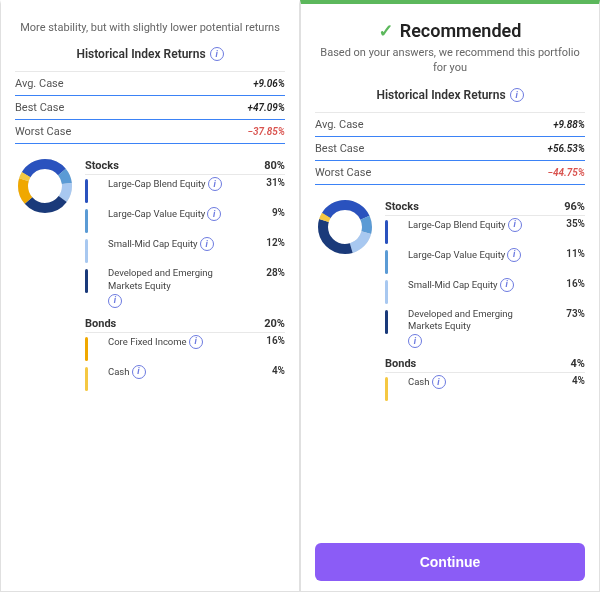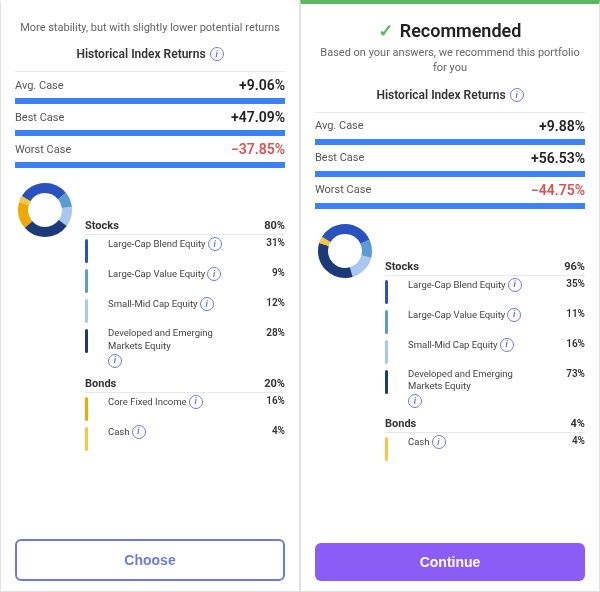--- a/index.html
+++ b/index.html
@@ -92,46 +92,46 @@
     .returns-table {
       width: 100%;
       margin-bottom: 12px;
       border-top: 1px solid #e8e8e8;
     }
     .returns-row {
       display: flex;
       justify-content: space-between;
       align-items: center;
       padding: 5px 0;
-      border-bottom: 6px solid #3b82f6;
+      border-bottom: 1px solid #3b82f6;
     }
     .returns-label {
       font-size: 11px;
       color: #555;
     }
     .returns-value {
-      font-size: 14px;
-      font-weight: 600;
+      font-size: 10px;
+      font-weight: 600;
+      font-style: italic;
     }
     .returns-value.positive { color: #222; }
     .returns-value.negative { color: #d9534f; }
     .allocation-section {
       display: flex;
       gap: 10px;
       align-items: flex-start;
     }
     .donut-chart {
       flex-shrink: 0;
       width: 60px;
       height: 60px;
     }
     .allocation-list {
       flex: 1;
       font-size: 10px;
-      margin-top: 36px;
     }
     .alloc-group-header {
       display: flex;
       justify-content: space-between;
       font-size: 11px;
       font-weight: 700;
       color: #333;
       padding: 3px 0 2px;
       border-bottom: 1px solid #e8e8e8;
     }
@@ -279,23 +279,20 @@
             </div>
             <div class="alloc-item">
               <div class="alloc-bar" style="background:#f5c842;"></div>
               <span class="alloc-name">Cash <span class="info-icon">i</span></span>
               <span class="alloc-pct">4%</span>
             </div>
           </div>
         </div>
       </div>
     </div>
-    <div class="card-footer">
-      <button class="btn btn-outline">Choose</button>
-    </div>
   </div>
 
   <div class="card recommended">
     <div class="card-body">
       <div class="recommended-header">
         <span class="checkmark">✓</span>
         <span class="card-title" style="margin-bottom:0;">Recommended</span>
       </div>
       <div class="card-subtitle">Based on your answers, we recommend this portfolio for you</div>
 

